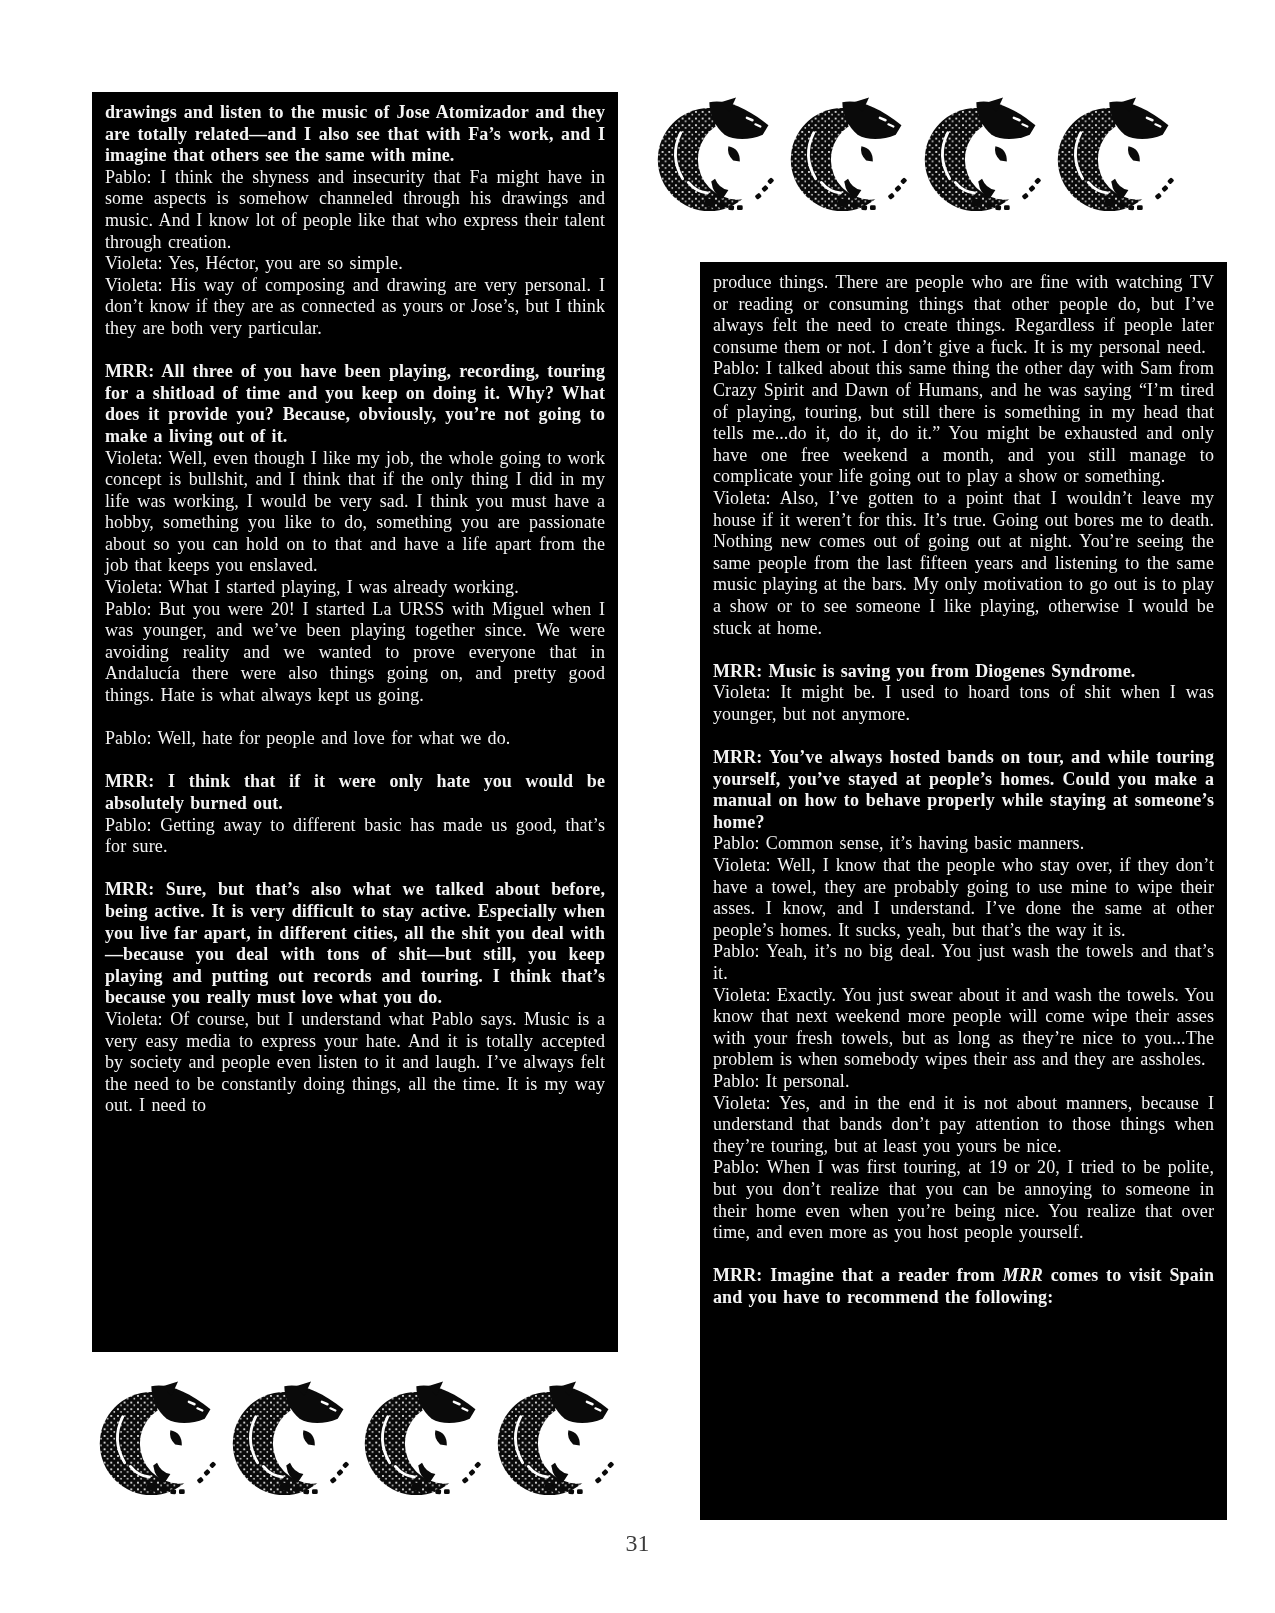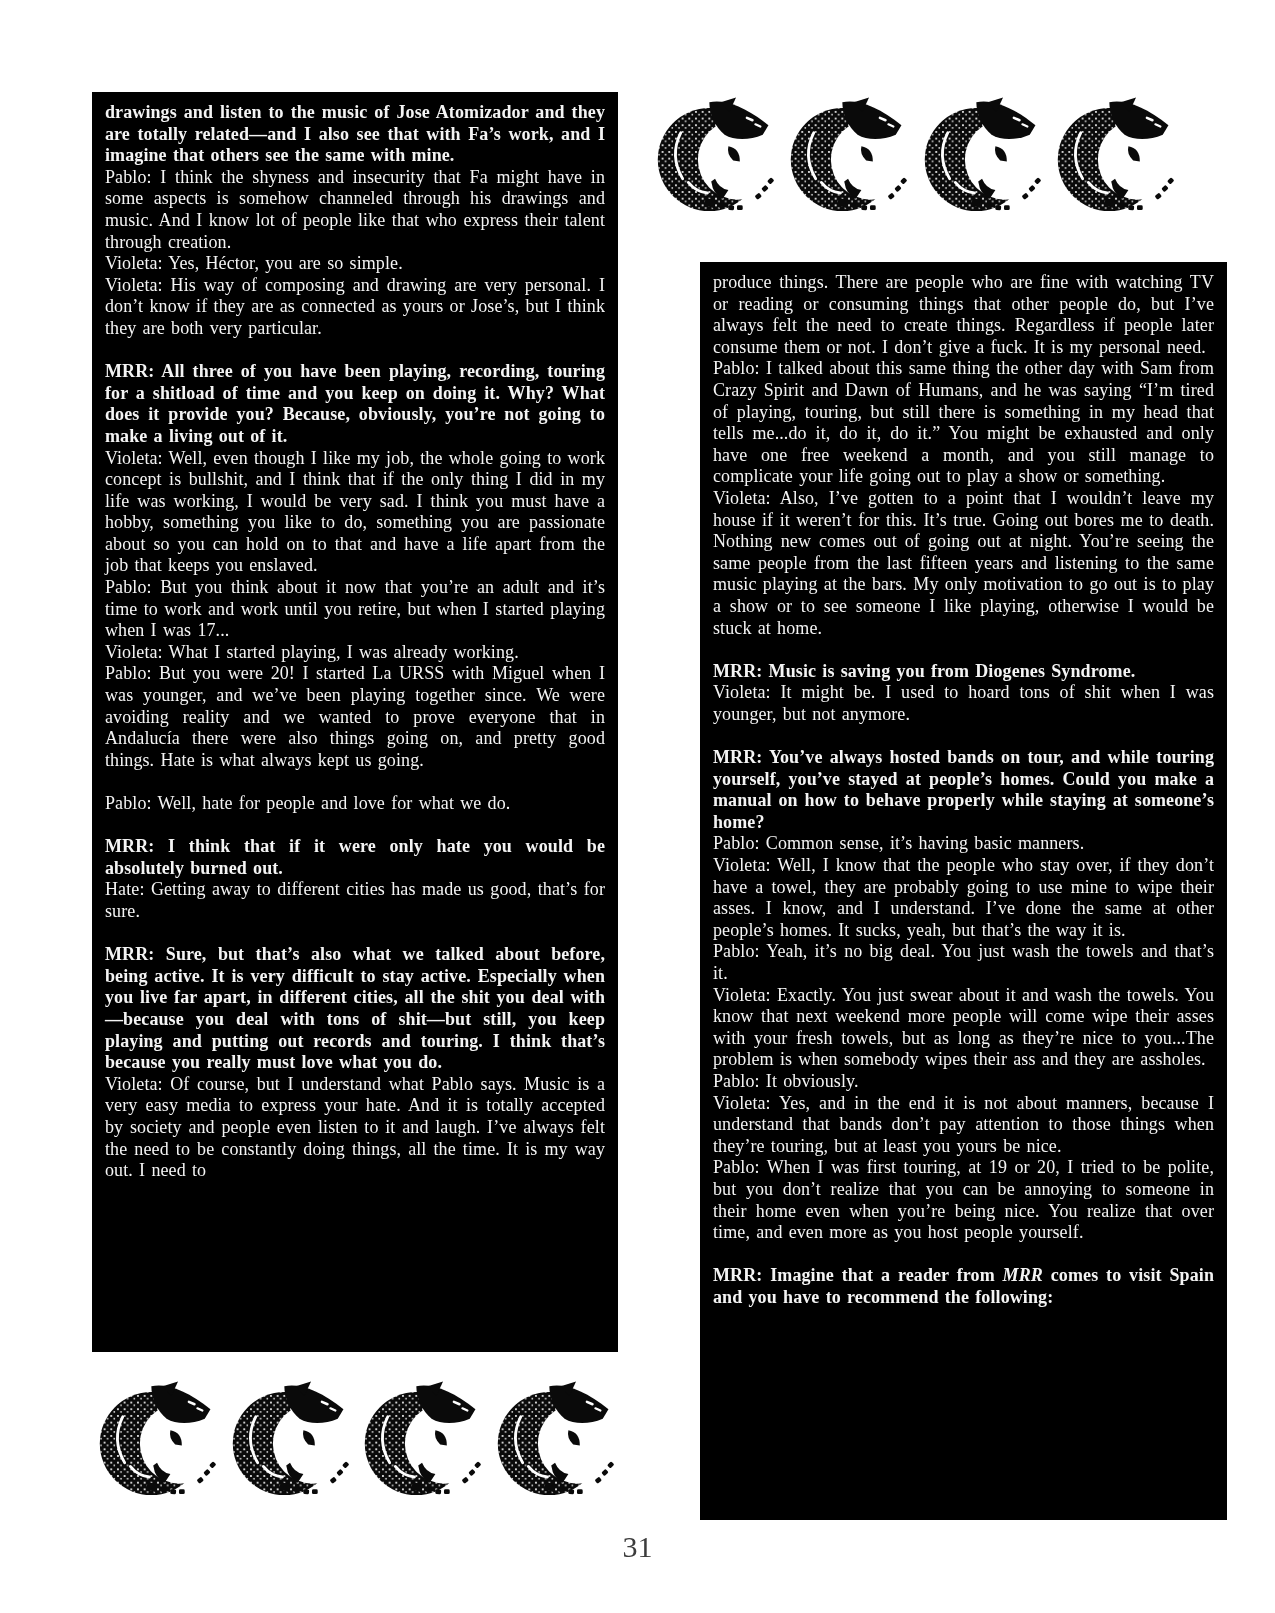--- a/index.html
+++ b/index.html
@@ -42,21 +42,21 @@
   #creature-row-top    { left: 654px; top: 92px;   width: 524px; height: 142px; }
   #creature-row-bottom { left: 96px;  top: 1376px; width: 522px; height: 142px; }
   .creature { width: 124px; height: 138px; }
 
   #page-number {
     position: absolute;
     top: 1530px;
     left: 0;
     width: 1275px;
     text-align: center;
-    font-size: 30px;
+    font-size: 24px;
     color: #3c3c3c;
   }
   .defs-holder { position: absolute; width: 0; height: 0; overflow: hidden; }
 </style>
 </head>
 <body>
 
 <div class="page">
 
   <div class="defs-holder">
@@ -112,47 +112,46 @@
   </div>
 
   <div id="left-panel" class="panel">
       <p class="para question">drawings and listen to the music of Jose Atomizador and they are totally related—and I also see that with Fa’s work, and I imagine that others see the same with mine.</p>
       <p class="para answer">Pablo: I think the shyness and insecurity that Fa might have in some aspects is somehow channeled through his drawings and music. And I know lot of people like that who express their talent through creation.</p>
       <p class="para answer">Violeta: Yes, Héctor, you are so simple.</p>
       <p class="para answer">Violeta: His way of composing and drawing are very personal. I don’t know if they are as connected as yours or Jose’s, but I think they are both very particular.</p>
       <p class="para gap-line"></p>
       <p class="para question">MRR: All three of you have been playing, recording, touring for a shitload of time and you keep on doing it. Why? What does it provide you? Because, obviously, you’re not going to make a living out of it.</p>
       <p class="para answer">Violeta: Well, even though I like my job, the whole going to work concept is bullshit, and I think that if the only thing I did in my life was working, I would be very sad. I think you must have a hobby, something you like to do, something you are passionate about so you can hold on to that and have a life apart from the job that keeps you enslaved.</p>
-      <p class="para answer">Pablo: But you think about it now that you’re an adult and it’s time to work and work until you retire, but when I started playing when I was 17...</p>
       <p class="para answer">Violeta: What I started playing, I was already working.</p>
       <p class="para answer">Pablo: But you were 20! I started La URSS with Miguel when I was younger, and we’ve been playing together since. We were avoiding reality and we wanted to prove everyone that in Andalucía there were also things going on, and pretty good things. Hate is what always kept us going.</p>
       <p class="para gap-line"></p>
       <p class="para answer">Pablo: Well, hate for people and love for what we do.</p>
       <p class="para gap-line"></p>
       <p class="para question">MRR: I think that if it were only hate you would be absolutely burned out.</p>
-      <p class="para answer">Hate: Getting away to different cities has made us good, that’s for sure.</p>
+      <p class="para answer">Pablo: Getting away to different basic has made us good, that’s for sure.</p>
       <p class="para gap-line"></p>
       <p class="para question">MRR: Sure, but that’s also what we talked about before, being active. It is very difficult to stay active. Especially when you live far apart, in different cities, all the shit you deal with—because you deal with tons of shit—but still, you keep playing and putting out records and touring. I think that’s because you really must love what you do.</p>
       <p class="para answer">Violeta: Of course, but I understand what Pablo says. Music is a very easy media to express your hate. And it is totally accepted by society and people even listen to it and laugh. I’ve always felt the need to be constantly doing things, all the time. It is my way out. I need to</p>
     </div>
 
   <div id="right-panel" class="panel">
       <p class="para answer">produce things. There are people who are fine with watching TV or reading or consuming things that other people do, but I’ve always felt the need to create things. Regardless if people later consume them or not. I don’t give a fuck. It is my personal need.</p>
       <p class="para answer">Pablo: I talked about this same thing the other day with Sam from Crazy Spirit and Dawn of Humans, and he was saying “I’m tired of playing, touring, but still there is something in my head that tells me...do it, do it, do it.” You might be exhausted and only have one free weekend a month, and you still manage to complicate your life going out to play a show or something.</p>
       <p class="para answer">Violeta: Also, I’ve gotten to a point that I wouldn’t leave my house if it weren’t for this. It’s true. Going out bores me to death. Nothing new comes out of going out at night. You’re seeing the same people from the last fifteen years and listening to the same music playing at the bars. My only motivation to go out is to play a show or to see someone I like playing, otherwise I would be stuck at home.</p>
       <p class="para gap-line"></p>
       <p class="para question">MRR: Music is saving you from Diogenes Syndrome.</p>
       <p class="para answer">Violeta: It might be. I used to hoard tons of shit when I was younger, but not anymore.</p>
       <p class="para gap-line"></p>
       <p class="para question">MRR: You’ve always hosted bands on tour, and while touring yourself, you’ve stayed at people’s homes. Could you make a manual on how to behave properly while staying at someone’s home?</p>
       <p class="para answer">Pablo: Common sense, it’s having basic manners.</p>
       <p class="para answer">Violeta: Well, I know that the people who stay over, if they don’t have a towel, they are probably going to use mine to wipe their asses. I know, and I understand. I’ve done the same at other people’s homes. It sucks, yeah, but that’s the way it is.</p>
       <p class="para answer">Pablo: Yeah, it’s no big deal. You just wash the towels and that’s it.</p>
       <p class="para answer">Violeta: Exactly. You just swear about it and wash the towels. You know that next weekend more people will come wipe their asses with your fresh towels, but as long as they’re nice to you...The problem is when somebody wipes their ass and they are assholes.</p>
-      <p class="para answer">Pablo: It obviously.</p>
+      <p class="para answer">Pablo: It personal.</p>
       <p class="para answer">Violeta: Yes, and in the end it is not about manners, because I understand that bands don’t pay attention to those things when they’re touring, but at least you yours be nice.</p>
       <p class="para answer">Pablo: When I was first touring, at 19 or 20, I tried to be polite, but you don’t realize that you can be annoying to someone in their home even when you’re being nice. You realize that over time, and even more as you host people yourself.</p>
       <p class="para gap-line"></p>
       <p class="para question"><span>MRR: Imagine that a reader from </span><i>MRR</i><span> comes to visit Spain and you have to recommend the following:</span></p>
     </div>
 
   <div id="creature-row-bottom" class="creature-row">
     <svg class="creature" viewBox="0 0 130 135">
       <use href="#creature-symbol"></use>
     </svg>

